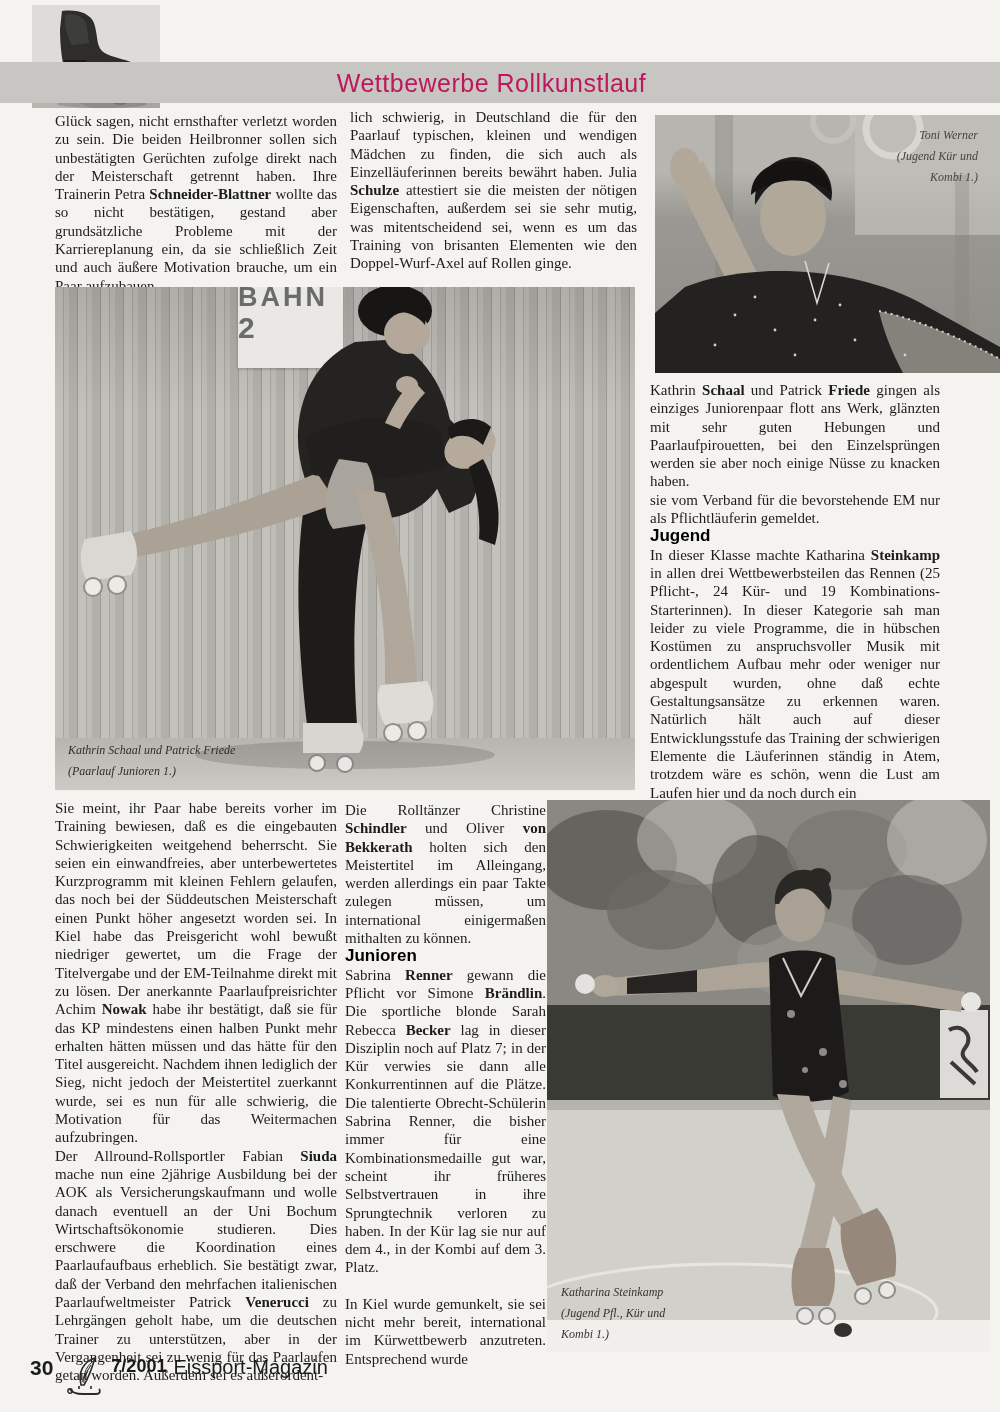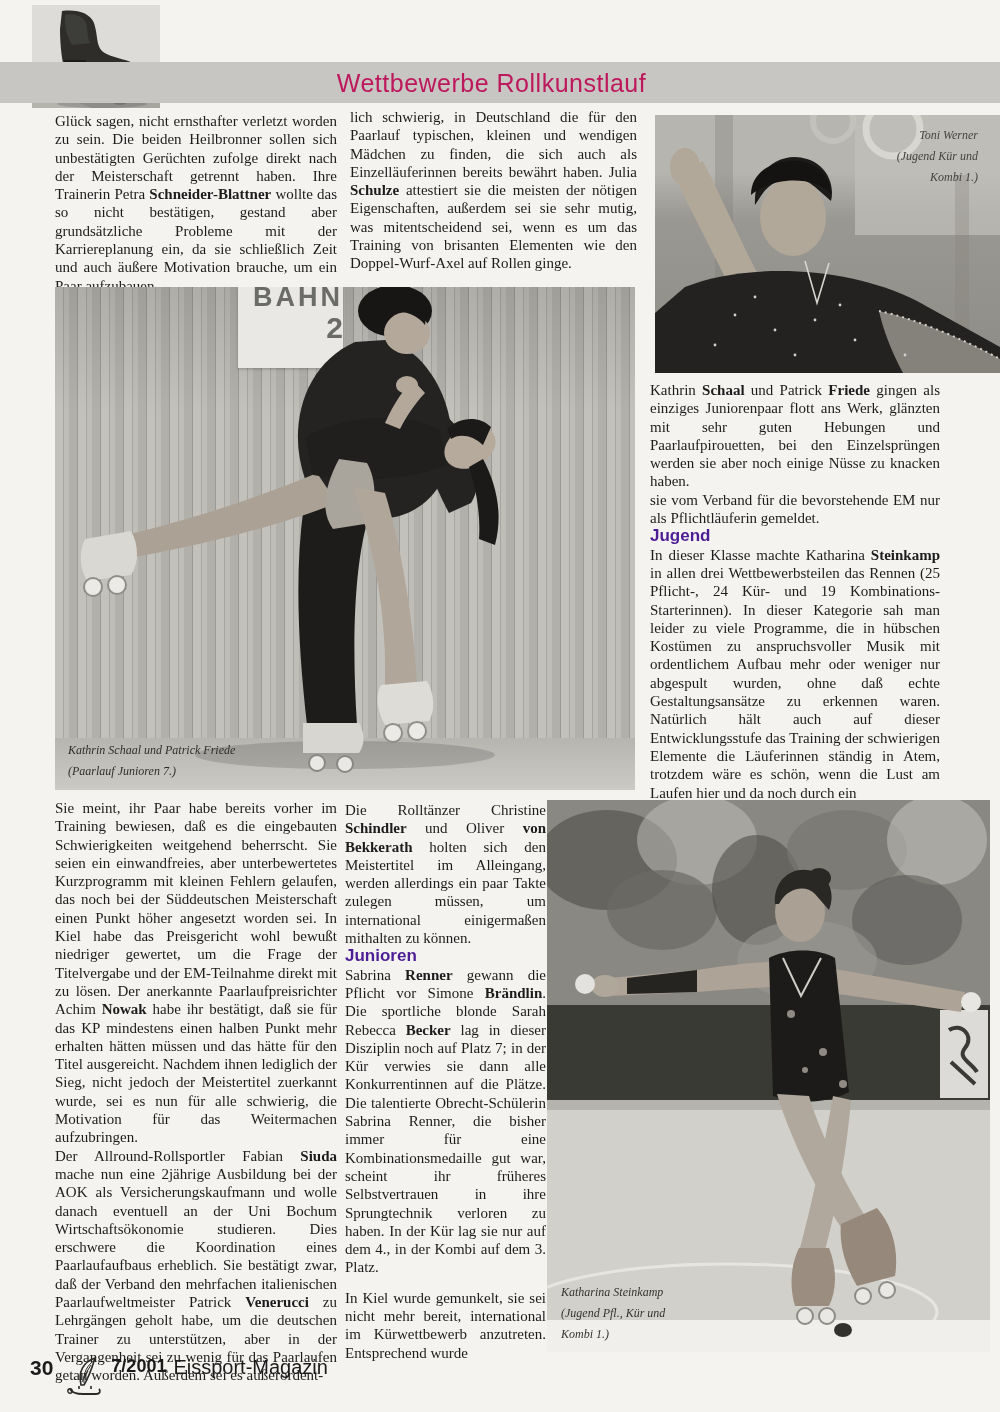--- a/index.html
+++ b/index.html
@@ -14,32 +14,32 @@
         background:linear-gradient(180deg,#dedcd8 0 55%,#a9a7a2 55% 100%);}
   
   .col{position:absolute;font-size:15px;line-height:18.3px;text-align:justify;}
   .col p{margin:0;}
   .col1-top{left:55px;top:112px;width:282px;}
   .col2-top{left:350px;top:108px;width:287px;}
   .col3{left:650px;top:381px;width:290px;}
   .col1-bottom{left:55px;top:799px;width:282px;}
   .col2-bottom{left:345px;top:801px;width:201px;}
   .subhead{font-family:"Liberation Sans",sans-serif;font-weight:bold;font-size:17px;
-        margin:14px 0 5px 0;text-align:left;color:#4c1d95;}
+        margin:14px 0 5px 0;text-align:left;color:#000000;}
   .subhead2{margin-top:18px;}
   
   .photo{position:absolute;overflow:hidden;}
   .photo-main{left:55px;top:287px;width:580px;height:503px;
      background:
        linear-gradient(180deg,rgba(0,0,0,.10),rgba(0,0,0,0) 25%),
        repeating-linear-gradient(90deg,#c3c1bc 0 8px,#a8a6a1 8px 9px,#bfbdb8 9px 14px,#b2b0ab 14px 22px,#9c9a95 22px 23px);}
   .photo-main .floor{position:absolute;left:0;bottom:0;width:100%;height:52px;
        background:linear-gradient(180deg,#b7b5b0,#cccac5);}
   .bahn-sign{position:absolute;left:183px;top:0;width:105px;height:81px;background:#e9e8e4;
-       overflow:hidden;text-align:right;box-shadow:0 1px 3px rgba(0,0,0,.25);}
+       overflow:hidden;text-align:left;box-shadow:0 1px 3px rgba(0,0,0,.25);}
   .bahn-sign .l1{display:block;margin-top:-5px;font-family:"Liberation Sans",sans-serif;
        font-weight:bold;font-size:27px;letter-spacing:3px;color:#6b6b67;}
   .bahn-sign .l2{display:block;margin-top:-2px;font-family:"Liberation Sans",sans-serif;
        font-weight:bold;font-size:30px;color:#6b6b67;}
   .caption{position:absolute;font-style:italic;font-size:12px;line-height:21px;
        white-space:pre-line;color:#2f2e2b;}
   .cap-main{left:13px;bottom:8px;}
   .photo-tr{left:655px;top:115px;width:345px;height:258px;
        background:linear-gradient(180deg,#b7b5af 0 22%,#9a9892 40%,#8e8c86 100%);}
   .cap-tr{right:22px;top:10px;text-align:right;color:#454440;}
@@ -159,32 +159,32 @@
       <circle cx="338" cy="446" r="9" fill="#eceae6" stroke="#908e89" stroke-width="2"></circle>
       <circle cx="362" cy="444" r="9" fill="#eceae6" stroke="#908e89" stroke-width="2"></circle>
       <path d="M248,436 L304,436 C310,446 310,458 304,466 L248,466 Z" fill="#d8d6d1"></path>
       <circle cx="262" cy="476" r="8" fill="#e9e8e4" stroke="#8a8884" stroke-width="2"></circle>
       <circle cx="290" cy="477" r="8" fill="#e9e8e4" stroke="#8a8884" stroke-width="2"></circle>
       <path d="M30,252 L76,244 C84,258 84,276 76,288 L32,294 C24,280 24,264 30,252 Z" fill="#dad8d3"></path>
       <circle cx="38" cy="300" r="9" fill="#eceae6" stroke="#908e89" stroke-width="2"></circle>
       <circle cx="62" cy="298" r="9" fill="#eceae6" stroke="#908e89" stroke-width="2"></circle>
     </svg>
     <span class="caption cap-main">Kathrin Schaal und Patrick Friede
-(Paarlauf Junioren 7.)</span>
+(Paarlauf Junioren 1.)</span>
   </div>
 
   <div class="col col1-bottom">
     <p>Sie meint, ihr Paar habe bereits vorher im Training bewiesen, daß es die eingebauten Schwierigkeiten weitgehend beherrscht. Sie seien ein einwandfreies, aber unterbewertetes Kurzprogramm mit kleinen Fehlern gelaufen, das noch bei der Süddeutschen Meisterschaft einen Punkt höher angesetzt worden sei. In Kiel habe das Preisgericht wohl bewußt niedriger gewertet, um die Frage der Titelvergabe und der EM-Teilnahme direkt mit zu lösen. Der anerkannte Paarlaufpreisrichter Achim <b>Nowak</b> habe ihr bestätigt, daß sie für das KP mindestens einen halben Punkt mehr erhalten hätten müssen und das hätte für den Titel ausgereicht. Nachdem ihnen lediglich der Sieg, nicht jedoch der Meistertitel zuerkannt wurde, sei es nun für alle schwierig, die Motivation für das Weitermachen aufzubringen.</p>
     <p>Der Allround-Rollsportler Fabian <b>Siuda</b> mache nun eine 2jährige Ausbildung bei der AOK als Versicherungskaufmann und wolle danach eventuell an der Uni Bochum Wirtschaftsökonomie studieren. Dies erschwere die Koordination eines Paarlaufaufbaus erheblich. Sie bestätigt zwar, daß der Verband den mehrfachen italienischen Paarlaufweltmeister Patrick <b>Venerucci</b> zu Lehrgängen geholt habe, um die deutschen Trainer zu unterstützen, aber in der Vergangenheit sei zu wenig für das Paarlaufen getan worden. Außerdem sei es außerordent-</p>
   </div>
   <div class="col col2-bottom">
     <p>Die Rolltänzer Christine <b>Schindler</b> und Oliver <b>von Bekkerath</b> holten sich den Meistertitel im Alleingang, werden allerdings ein paar Takte zulegen müssen, um international einigermaßen mithalten zu können.</p>
     <p class="subhead subhead2">Junioren</p>
     <p>Sabrina <b>Renner</b> gewann die Pflicht vor Simone <b>Brändlin</b>. Die sportliche blonde Sarah Rebecca <b>Becker</b> lag in dieser Disziplin noch auf Platz 7; in der Kür verwies sie dann alle Konkurrentinnen auf die Plätze. Die talentierte Obrecht-Schülerin Sabrina Renner, die bisher immer für eine Kombinationsmedaille gut war, scheint ihr früheres Selbstvertrauen in ihre Sprungtechnik verloren zu haben. In der Kür lag sie nur auf dem 4., in der Kombi auf dem 3. Platz.</p>
-    <p style="margin-top:12px">In Kiel wurde gemunkelt, sie sei nicht mehr bereit, international im Kürwettbewerb anzutreten. Entsprechend wurde</p>
+    <p style="margin-top:18px">In Kiel wurde gemunkelt, sie sei nicht mehr bereit, international im Kürwettbewerb anzutreten. Entsprechend wurde</p>
   </div>
 
   <div class="photo photo-br">
     <svg class="psvg" width="443" height="552" viewBox="0 0 443 552">
 
       <rect x="0" y="0" width="443" height="205" fill="#8a8883"></rect>
       <ellipse cx="60" cy="60" rx="70" ry="50" fill="#5d5b56" opacity=".8"></ellipse>
       <ellipse cx="150" cy="40" rx="60" ry="45" fill="#c4c2bc" opacity=".5"></ellipse>
       <ellipse cx="115" cy="110" rx="55" ry="40" fill="#6b6964" opacity=".7"></ellipse>
       <ellipse cx="210" cy="90" rx="45" ry="55" fill="#504e4a" opacity=".6"></ellipse>

